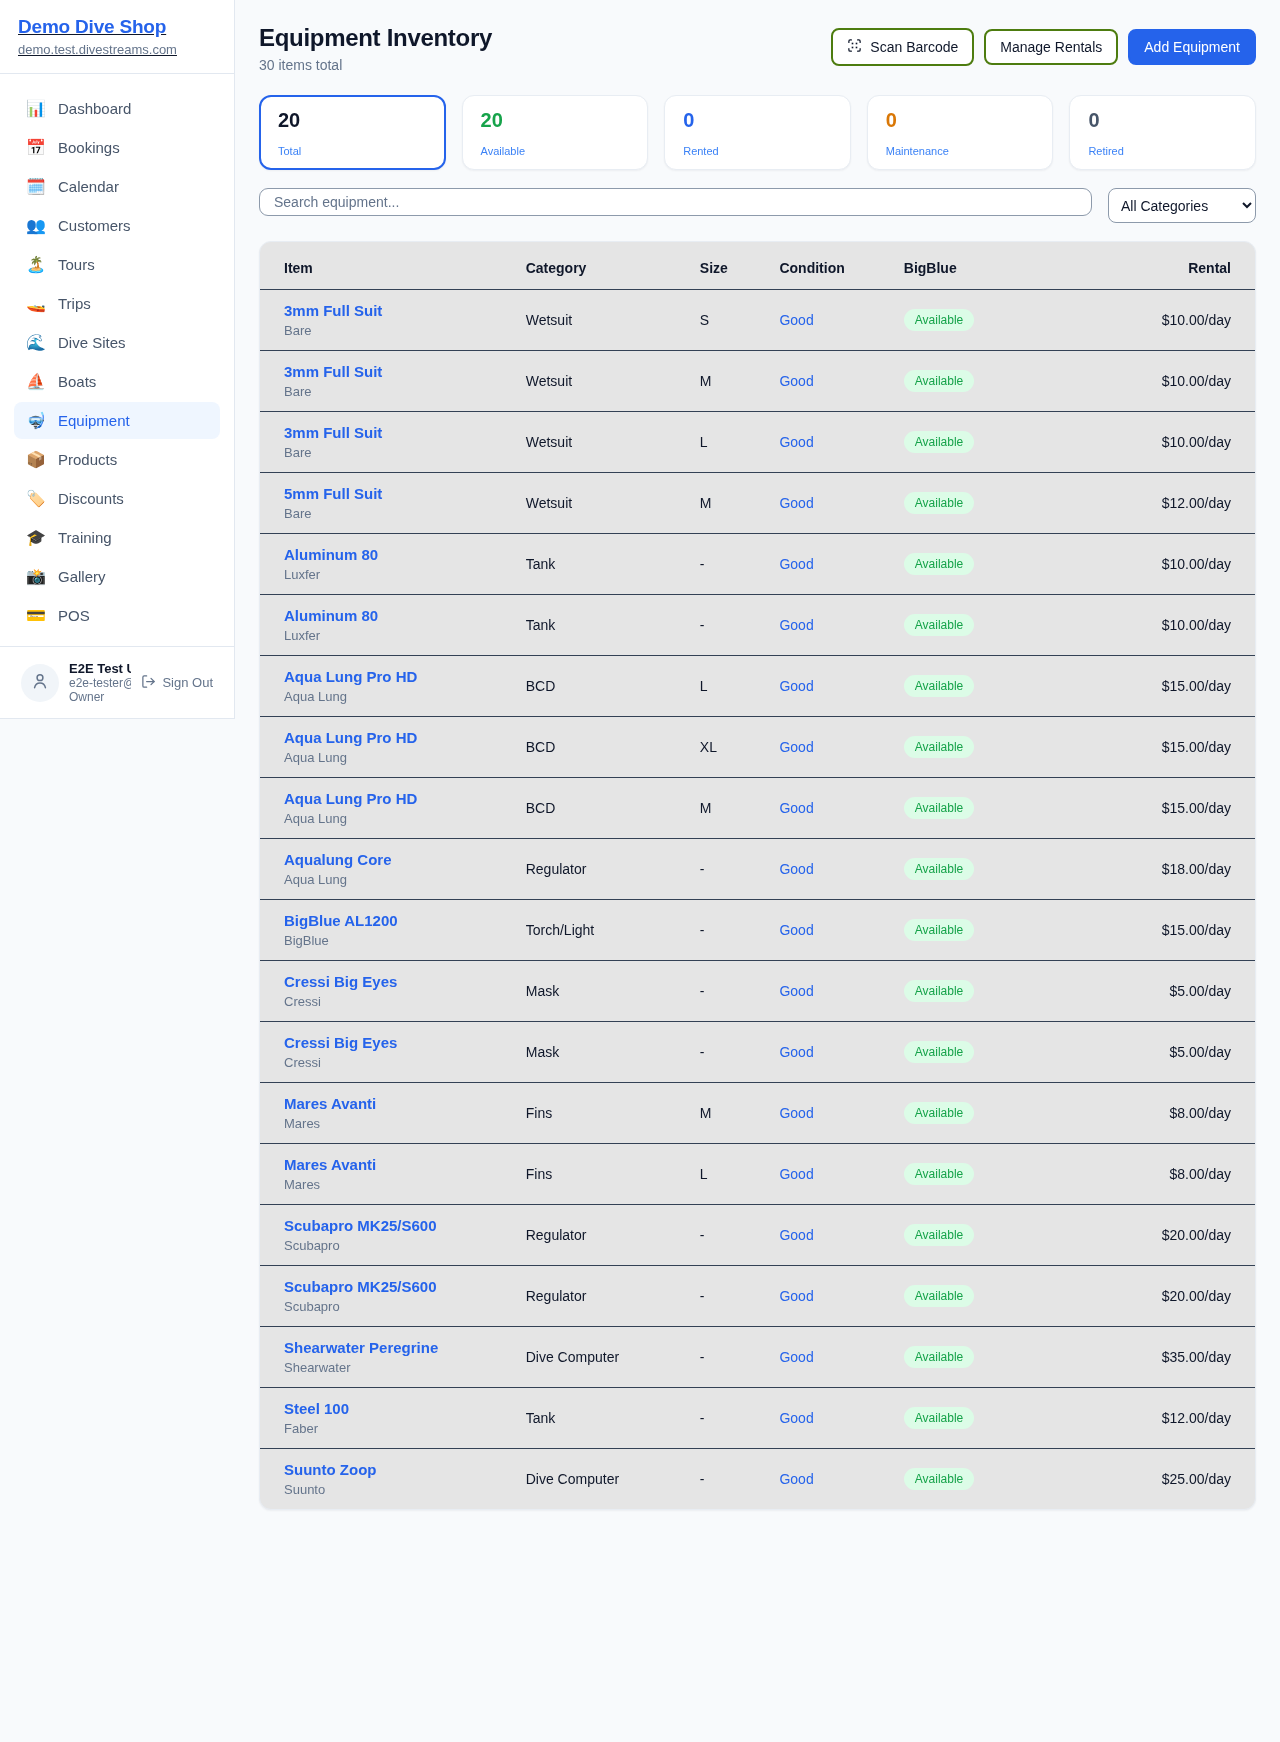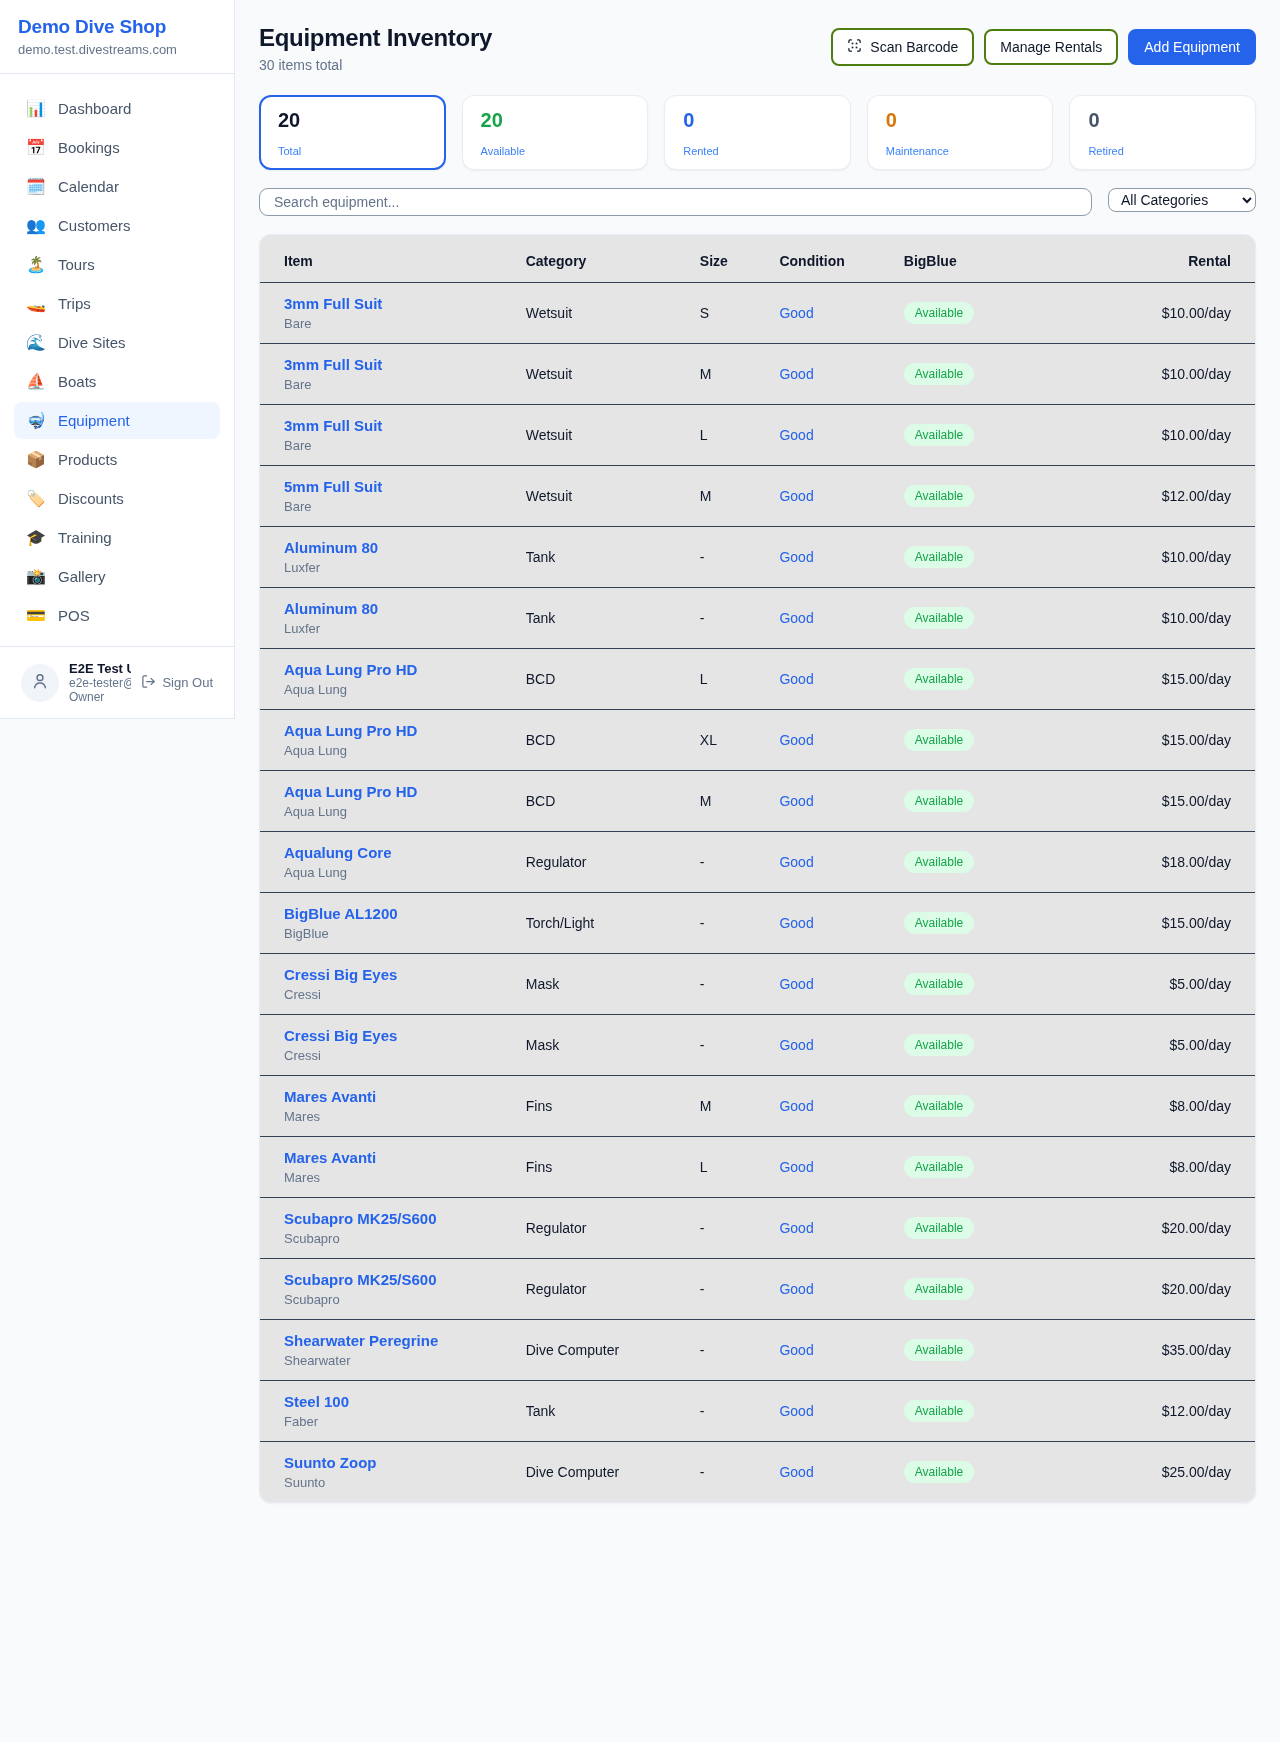--- a/index.html
+++ b/index.html
@@ -12,21 +12,21 @@
     align-items:flex-start;
   }
 
   
   .sidebar {
     width:235px; flex:0 0 235px;
     background:#ffffff;
     border-right:1px solid #e2e8f0;
     border-bottom:1px solid #e2e8f0;
   }
-  .brand { padding:16px 18px 16px; border-bottom:1px solid #e2e8f0; }
+  .brand { padding:16px 18px 16px; border-bottom:1px solid #e2e8f0;text-decoration:underline; }
   .brand-name { color:#2563eb; font-size:19px; font-weight:700; letter-spacing:-0.2px; }
   .brand-domain { color:#64748b; font-size:13px; margin-top:4px; }
   .nav { padding:14px 0 10px; }
   .nav-item {
     display:flex; align-items:center; gap:12px;
     margin:2px 14px; padding:9px 12px;
     border-radius:8px; cursor:pointer;
     color:#475569; font-size:15px;
   }
   .nav-item .nav-icon { font-size:16px; width:20px; text-align:center; }
@@ -77,21 +77,21 @@
   
   .filters { display:flex; gap:16px; margin-top:18px; }
   .search-input {
     flex:1 1 auto; height:28px;
     border:1px solid #8d9aab; border-radius:9px;
     padding:0 14px; font-size:14px; font-family:inherit;
     background:#ffffff; color:#0f172a; outline:none;
   }
   .search-input::placeholder { color:#64748b; }
   .cat-select {
-    width:148px; height:24px;
+    width:148px; height:35px;
     border:1px solid #8d9aab; border-radius:8px;
     background:#ffffff; font-size:14px; font-family:inherit;
     padding:0 8px; color:#0f172a; cursor:pointer;
   }
 
   
   .table-card {
     background:#e5e5e5; margin-top:18px;
     border:1px solid #e8edf3; border-radius:12px;
     box-shadow:0 1px 2px rgba(15,23,42,0.05);

